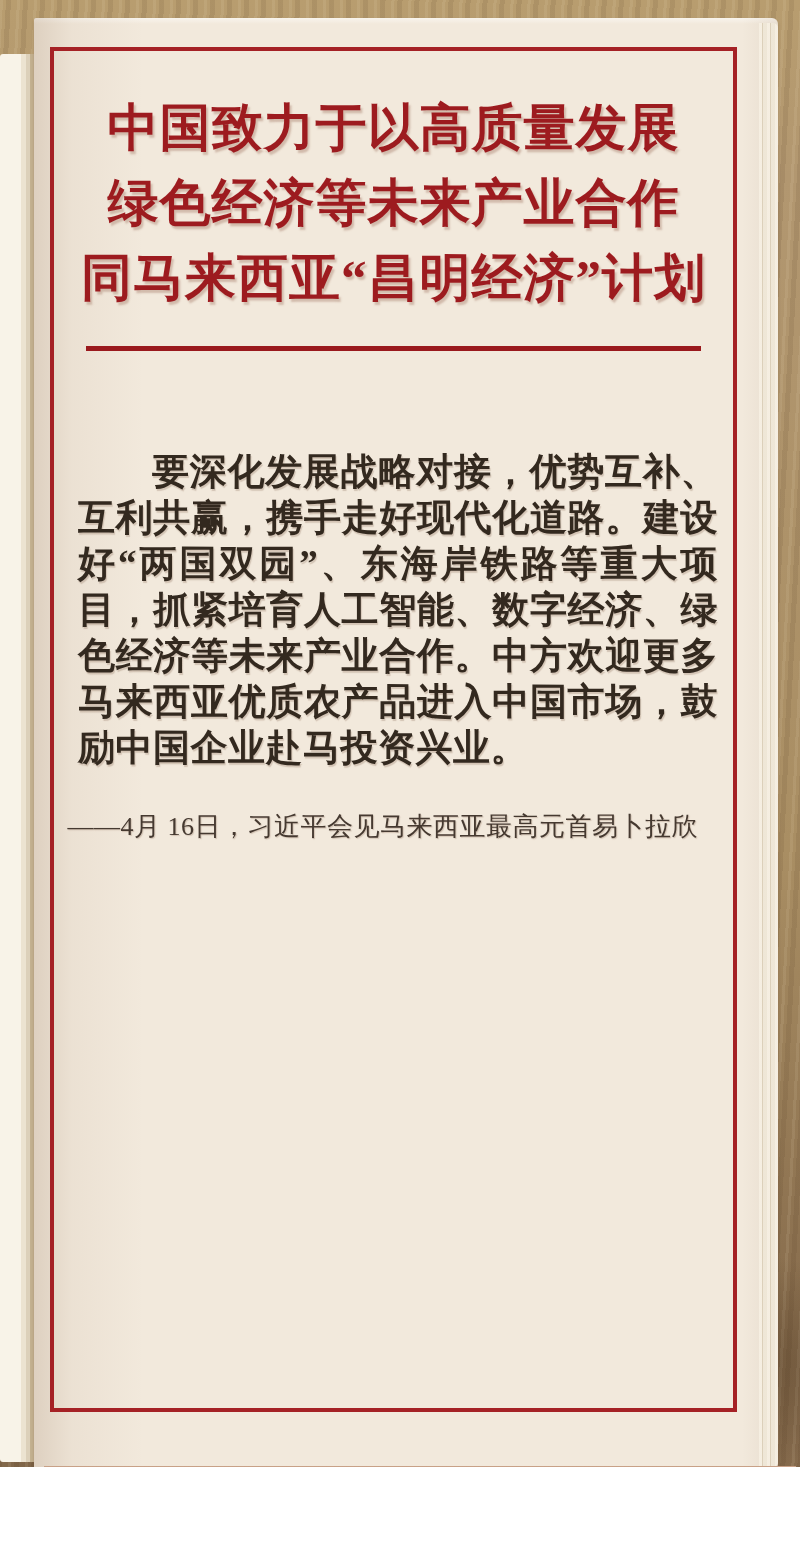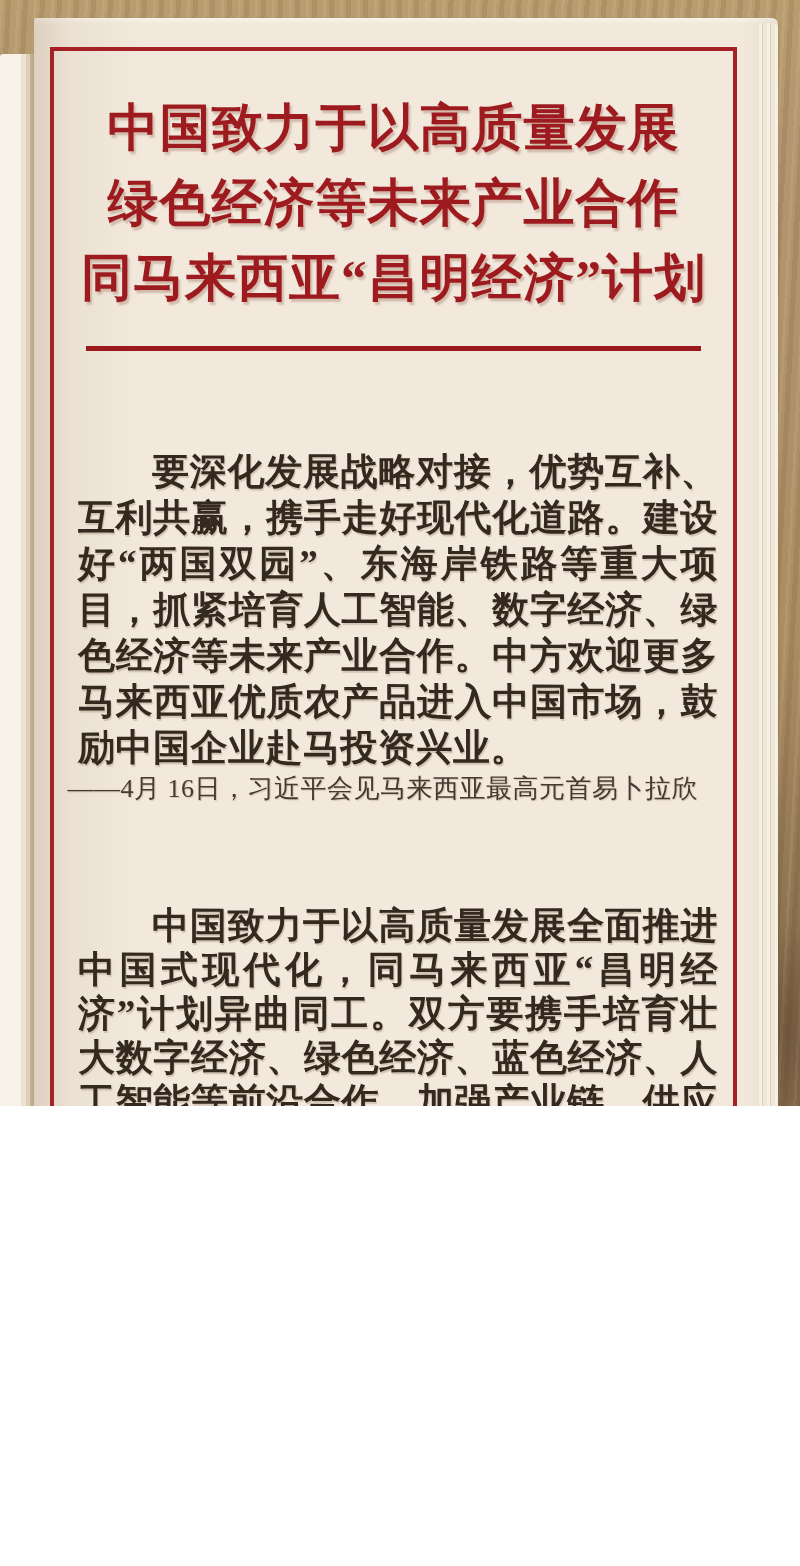--- a/index.html
+++ b/index.html
@@ -1,19 +1,19 @@
 <!DOCTYPE html>
 <html><head>
 <meta charset="utf-8">
 <style>
   html,body{margin:0;padding:0;}
   body{width:800px;font-family:"Liberation Serif","DejaVu Serif",serif;}
 
   .scene{
-    position:relative;width:800px;height:1106px;overflow:hidden;
+    position:relative;width:800px;height:1467px;overflow:hidden;
     background-color:#9c805a;
     background-image:
       radial-gradient(ellipse 300px 200px at 50% 101%, rgba(50,32,16,0.45), rgba(0,0,0,0) 65%),
       radial-gradient(ellipse 240px 160px at 92% 93%, rgba(55,36,18,0.35), rgba(0,0,0,0) 70%),
       radial-gradient(ellipse 200px 120px at 12% 97%, rgba(55,36,18,0.28), rgba(0,0,0,0) 70%),
       repeating-linear-gradient(93deg, rgba(255,240,210,0.09) 0 3px, rgba(0,0,0,0) 3px 6px, rgba(70,45,22,0.10) 6px 11px, rgba(0,0,0,0) 11px 17px),
       linear-gradient(180deg,#b89d6f 0%,#b29770 12%,#a98e63 58%,#8c7150 85%,#866b4d 100%);
   }
 
   
@@ -71,21 +71,21 @@
 
   .para{
     margin:98px 15px 0 24px;
     font-size:37px;line-height:46px;font-weight:700;color:#33291f;
     text-align:justify;text-indent:2em;letter-spacing:0.5px;
     text-shadow:1px 2px 1px rgba(140,110,90,0.30);
   }
   .para.second{line-height:44px;}
 
   .attribution{
-    padding-right:35px;text-align:right;
+    margin-top:38px;padding-right:35px;text-align:right;
     font-size:26px;color:#453930;font-weight:400;letter-spacing:0.5px;
     text-shadow:1px 1px 1px rgba(150,120,100,0.35);
   }
 
   
   .footer-logo{
     position:absolute;left:0;right:0;top:1496px;height:40px;
     display:flex;align-items:center;justify-content:center;gap:10px;
     color:#fdfbf5;
   }
@@ -117,21 +117,20 @@
         <div class="title-line">绿色经济等未来产业合作</div>
         <div class="title-line">同马来西亚“昌明经济”计划</div>
       </div>
 
       <div class="divider"></div>
 
       <div class="para">要深化发展战略对接，优势互补、互利共赢，携手走好现代化道路。建设好“两国双园”、东海岸铁路等重大项目，抓紧培育人工智能、数字经济、绿色经济等未来产业合作。中方欢迎更多马来西亚优质农产品进入中国市场，鼓励中国企业赴马投资兴业。</div>
 
       <div class="attribution">——4月 16日，习近平会见马来西亚最高元首易卜拉欣</div>
 
-      <div class="para second">中国致力于以高质量发展全面推进中国式现代化，同马来西亚“昌明经济”计划异曲同工。双方要携手培育壮大数字经济、绿色经济、蓝色经济、人工智能等前沿合作，加强产业链、供应链、价值链、数据链、人才链融合发展。推动传统领域合作转型升级，促进双向投资。推进铁海联运，实现“两国双园”提质升级，将马来西亚重要港口打造成“陆海新通道”重要枢纽。</div>
 
 
     </div>
   </div>
 
   <div class="cover-edge"></div>
   <div class="book-shadow"></div>
 
   <div class="footer-logo">
     <span class="brand-script">人民日报</span>

